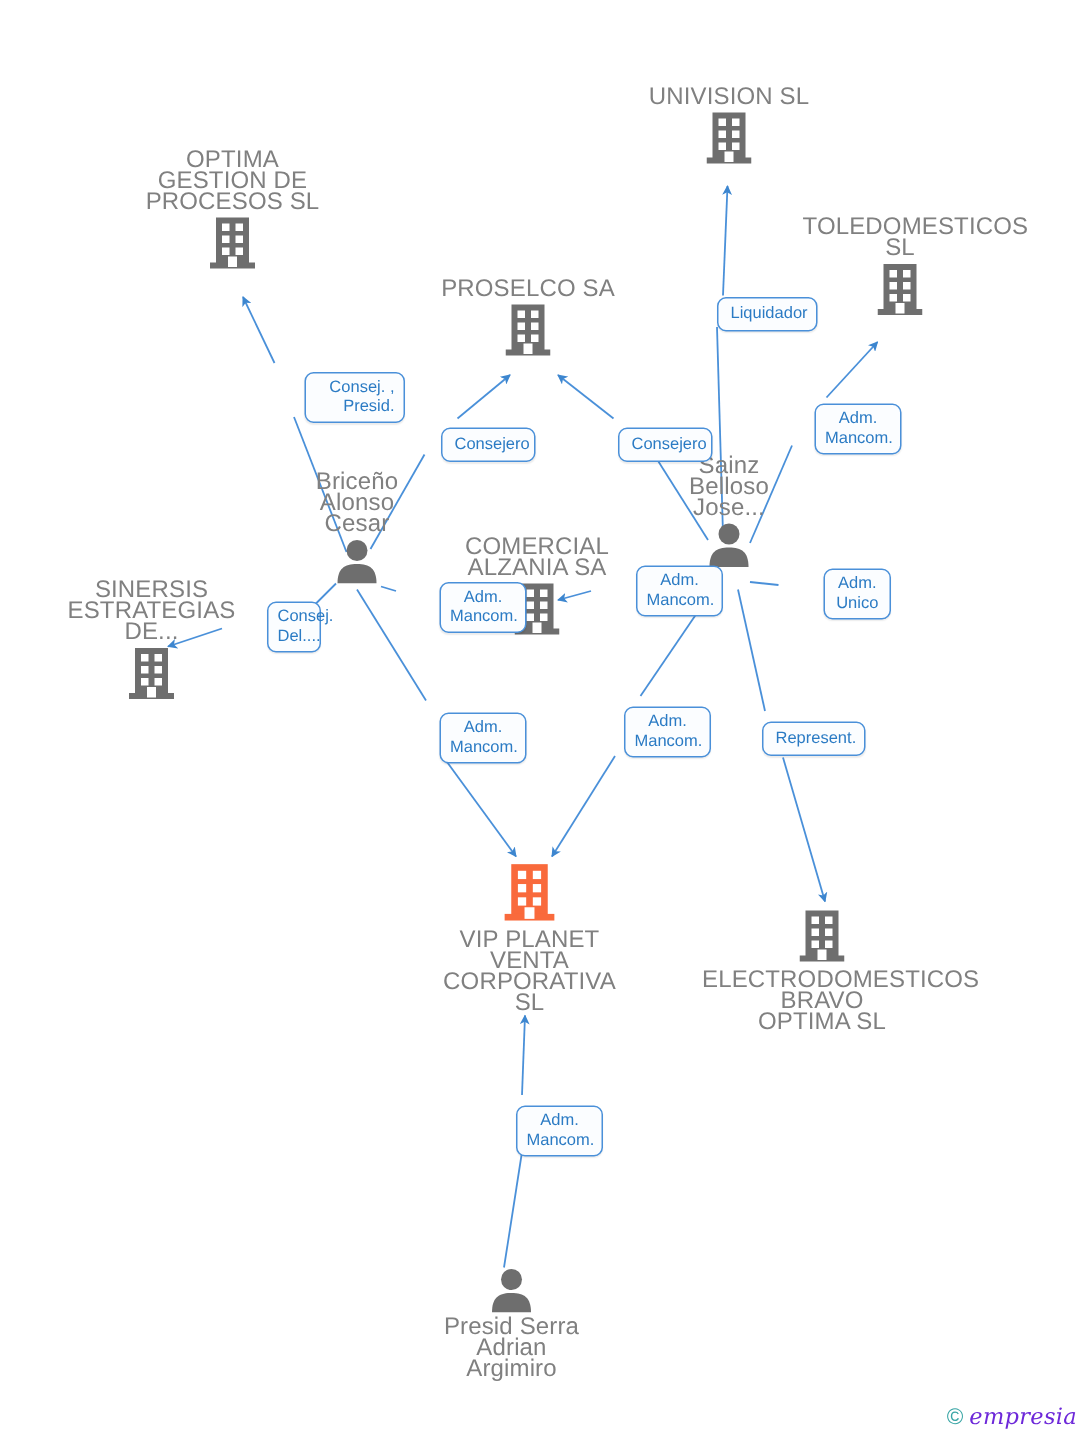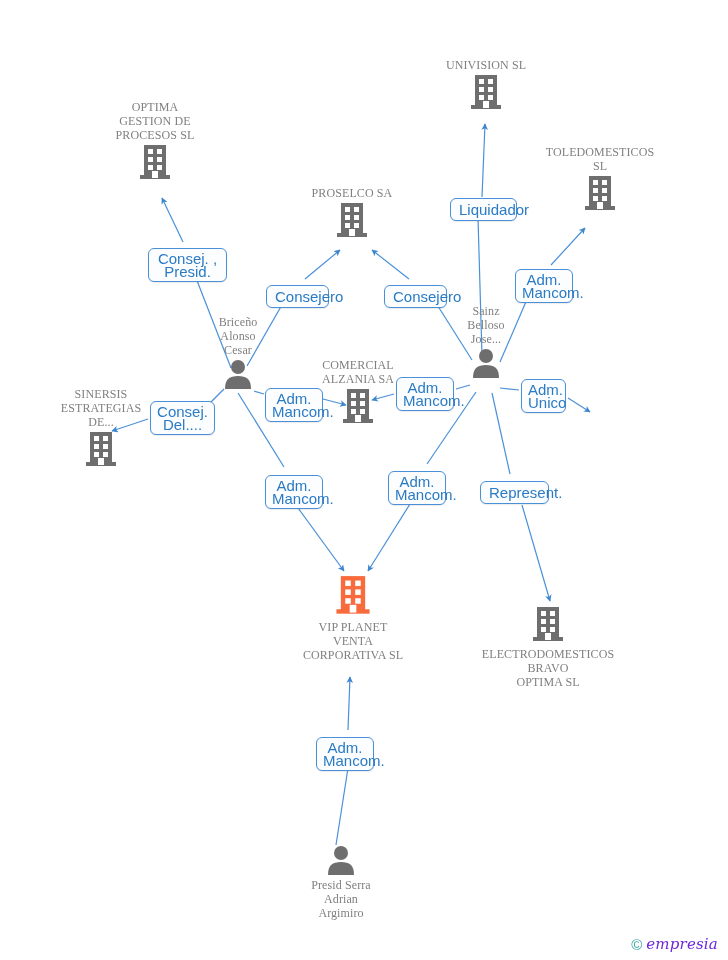--- a/index.html
+++ b/index.html
@@ -33,44 +33,44 @@
     margin-left: -65px;
     text-align: center;
   }
   .node .icon {
     display: block;
     margin: 0 auto;
     line-height: 0;
   }
   .node .caption {
     display: block;
-    font-size: 12px;
+    font-size: 16px;
     line-height: 14px;
     color: #808080;
     letter-spacing: 0.1px;
     white-space: pre-line;
-    font-family: Liberation Serif, serif;
   }
   .node.label-above .caption { margin-bottom: 2px; }
   .node.label-below .caption { margin-top: 3px; }
 
   
   .chip {
     position: absolute;
     box-sizing: border-box;
     border: 1px solid #4a90d9;
     border-radius: 6px;
     background: #fbfdff;
     color: #2b7bc4;
-    font-size: 15px;
+    font-size: 11px;
     line-height: 13px;
     text-align: center;
     padding: 3px 6px;
     white-space: pre-line;
     box-shadow: 0 1px 1px rgba(0,0,0,0.08);
+    margin-left: 28px;
   }
   .chip.one-line { padding: 4px 8px; }
 
   
   #watermark {
     position: absolute;
     right: 6px;
     bottom: 6px;
     display: flex;
     align-items: center;
@@ -354,28 +354,28 @@
       <svg width="28" height="30" viewBox="0 0 28 30" xmlns="http://www.w3.org/2000/svg">
           <circle cx="14" cy="8" r="7" fill="#6e6e6e"></circle>
           <path d="M 1 30 C 1 20 5.5 17 14 17 C 22.5 17 27 20 27 30 Z" fill="#6e6e6e"></path>
         </svg>
     </span>
     <span class="caption">Presid Serra
 Adrian
 Argimiro</span>
   </div>
 
-  <div class="chip" style="left:148px; top:248px; width:79px;">Consej. ,
+  <div class="chip" style="left:175px; top:248px; width:67px;text-align:right;">Consej. ,
 Presid.</div>
   <div class="chip one-line" style="left:266px; top:285px; width:63px;">Consejero</div>
   <div class="chip one-line" style="left:384px; top:285px; width:63px;">Consejero</div>
   <div class="chip one-line" style="left:450px; top:198px; width:67px;">Liquidador</div>
   <div class="chip" style="left:515px; top:269px; width:58px;">Adm.
 Mancom.</div>
-  <div class="chip" style="left:150px; top:401px; width:65px;">Consej.
+  <div class="chip" style="left:150px; top:401px; width:36px;">Consej.
 Del....</div>
   <div class="chip" style="left:265px; top:388px; width:58px;">Adm.
 Mancom.</div>
   <div class="chip" style="left:396px; top:377px; width:58px;">Adm.
 Mancom.</div>
   <div class="chip" style="left:521px; top:379px; width:45px;">Adm.
 Unico</div>
   <div class="chip" style="left:265px; top:475px; width:58px;">Adm.
 Mancom.</div>
   <div class="chip" style="left:388px; top:471px; width:58px;">Adm.

